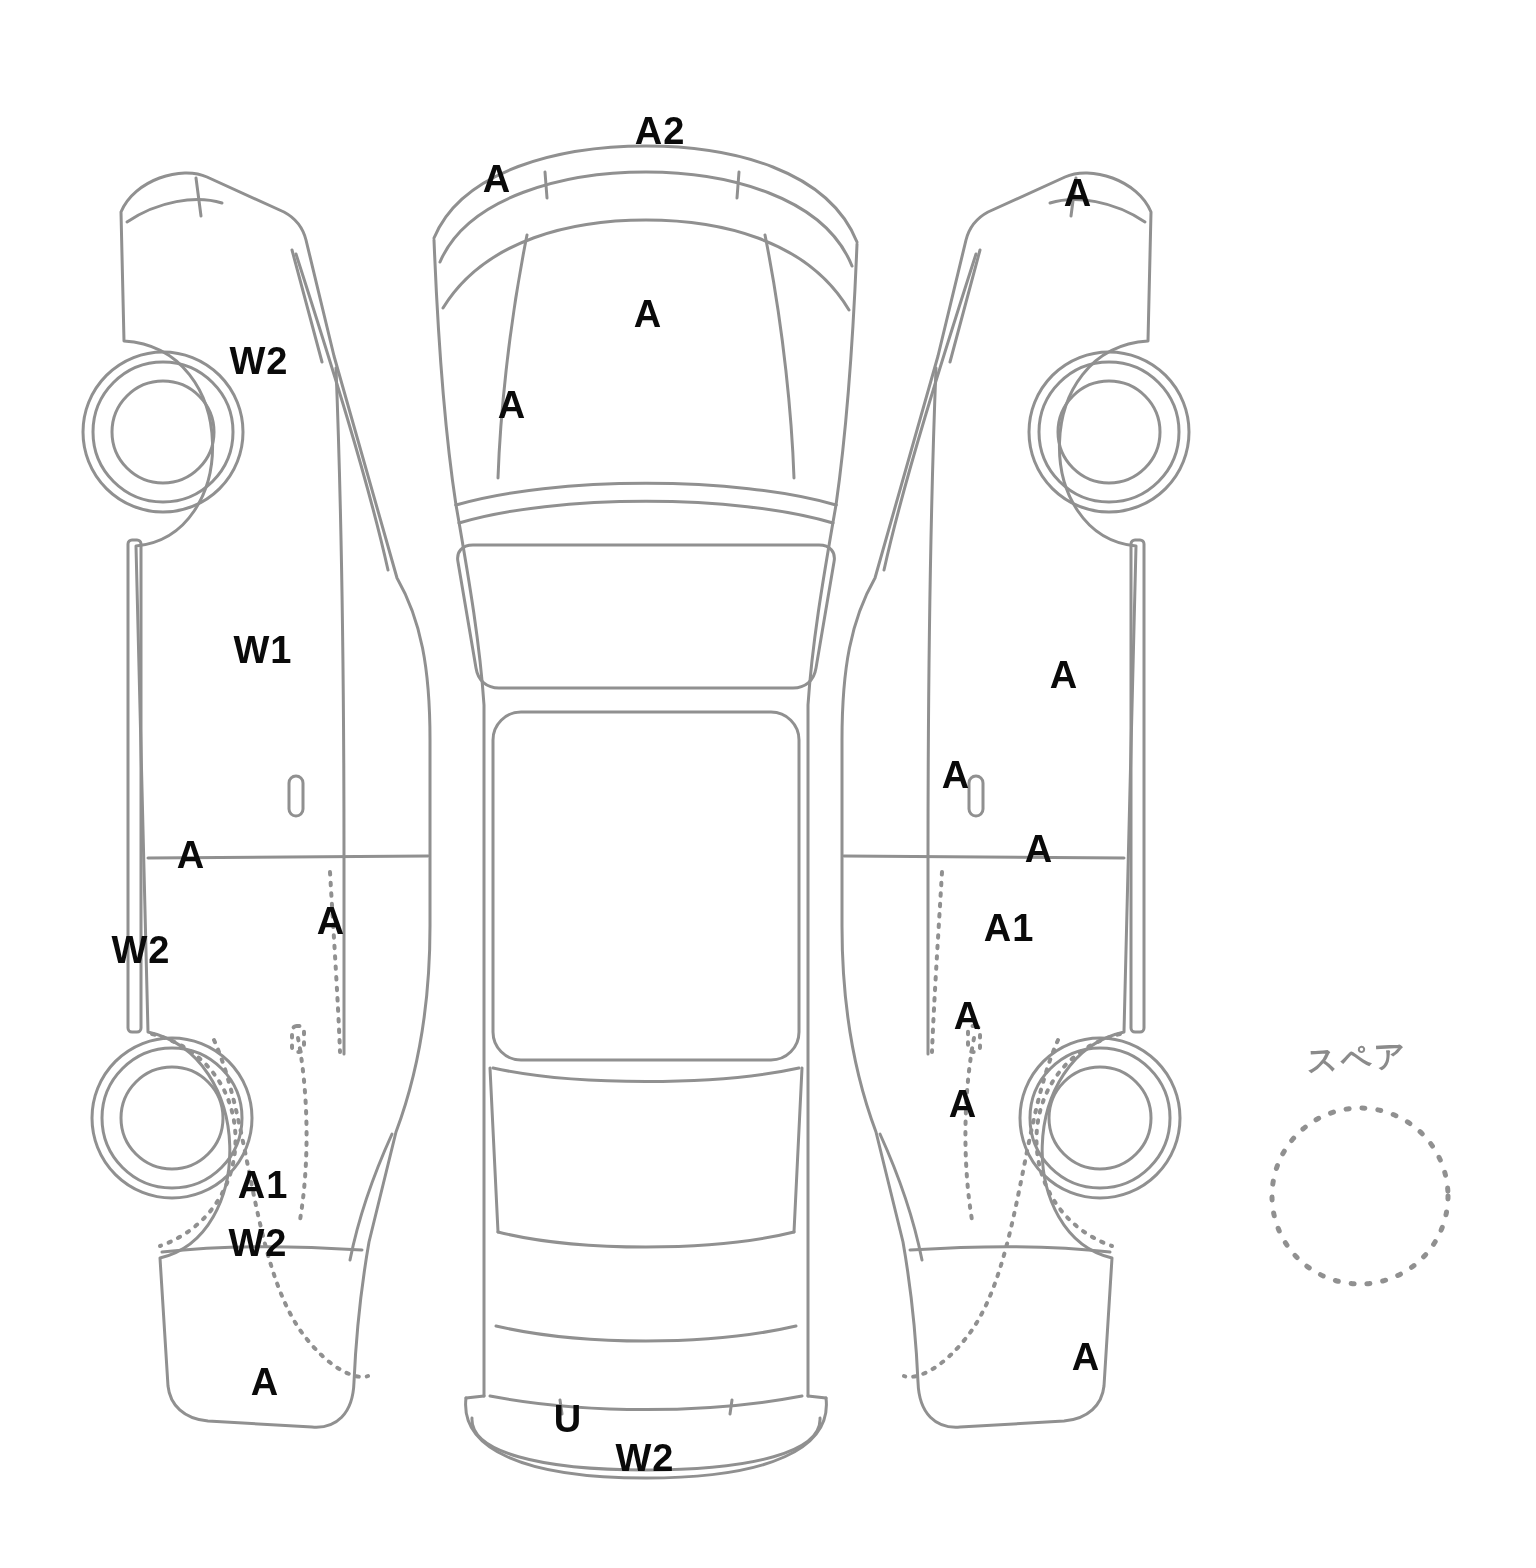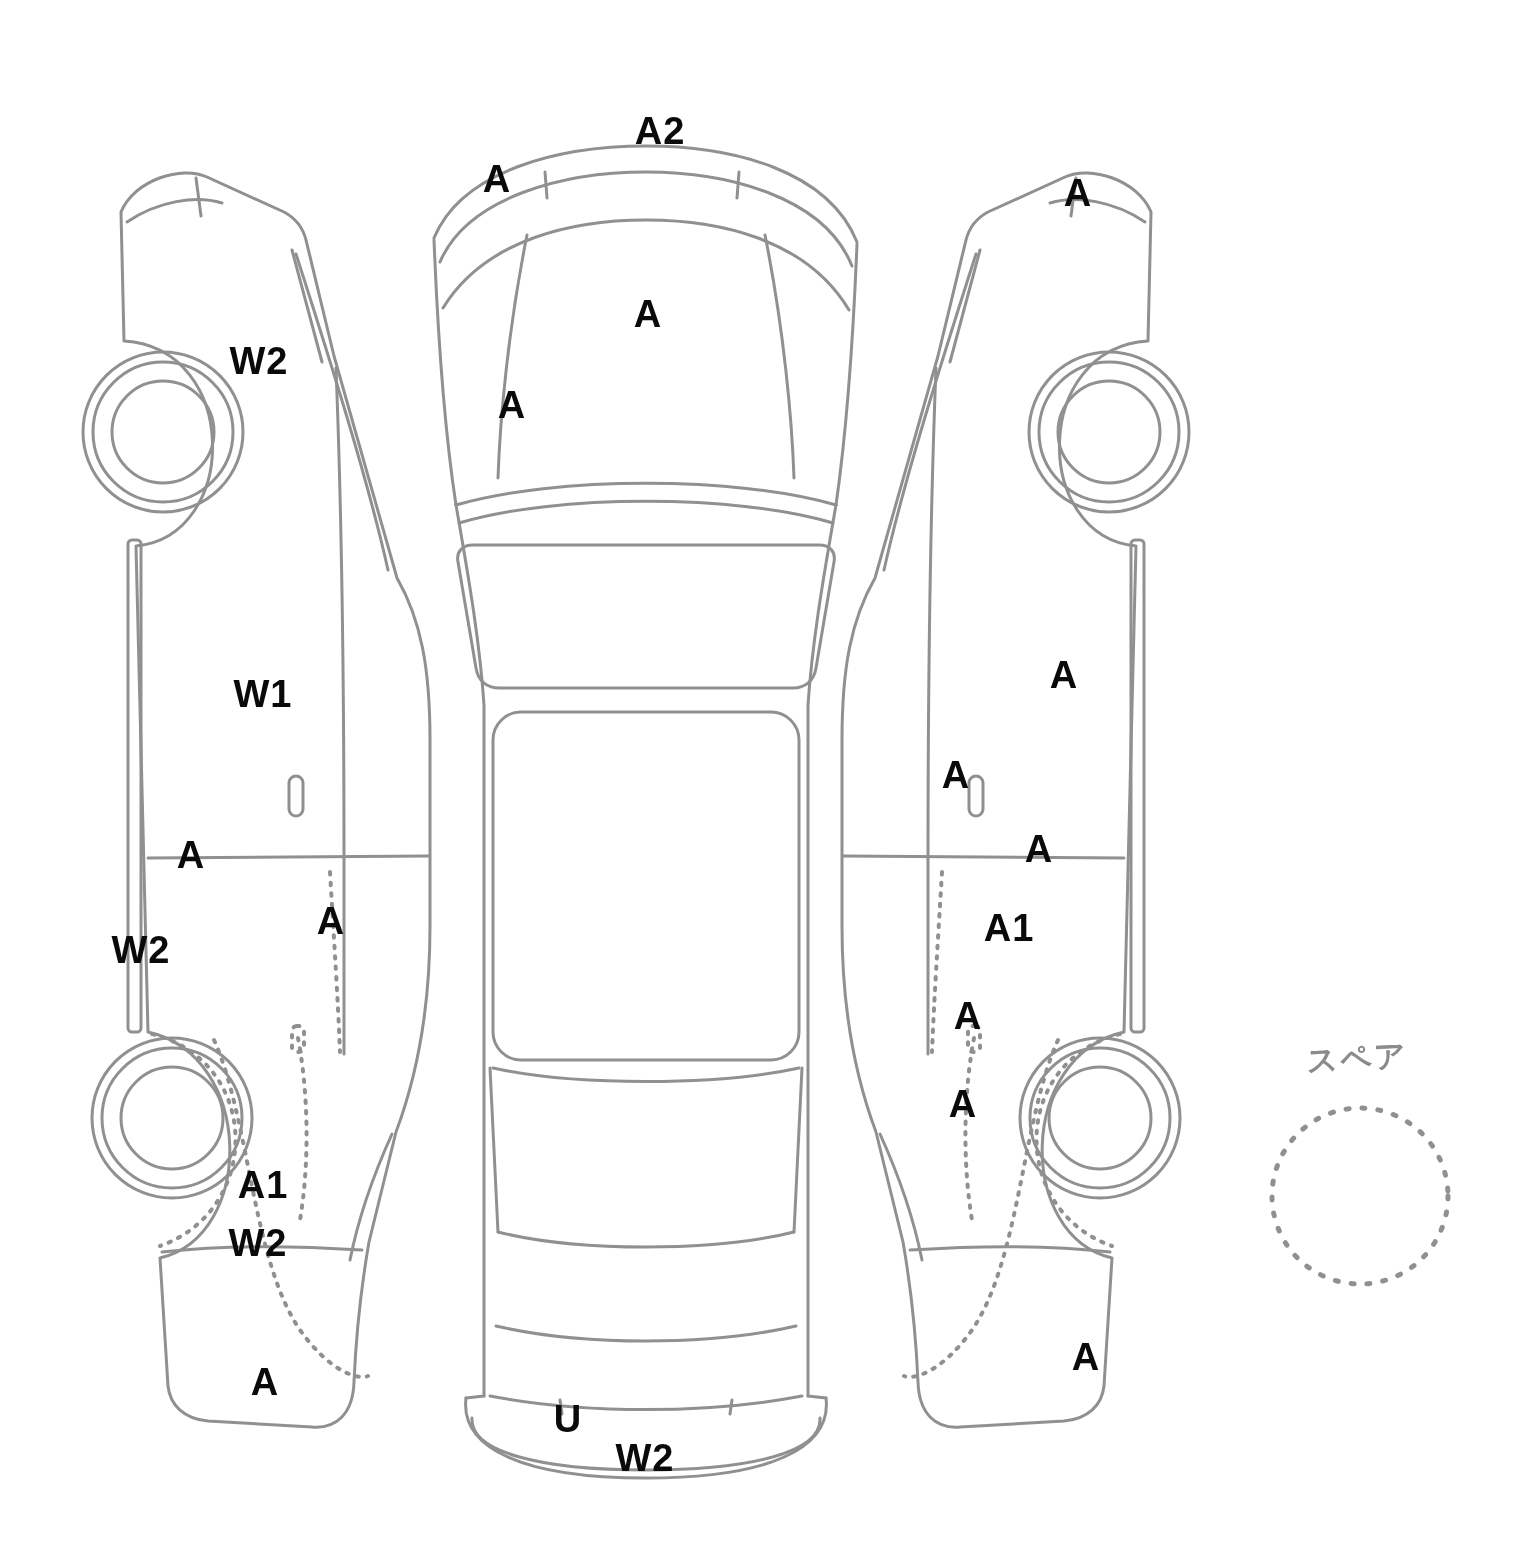--- a/index.html
+++ b/index.html
@@ -159,21 +159,21 @@
     </g>
   </svg>
 
   <div>
     <span class="mark" style="left: 660px; top: 131px;">A2</span>
     <span class="mark" style="left: 497px; top: 179px;">A</span>
     <span class="mark" style="left: 1078px; top: 193px;">A</span>
     <span class="mark" style="left: 648px; top: 314px;">A</span>
     <span class="mark" style="left: 259px; top: 361px;">W2</span>
     <span class="mark" style="left: 512px; top: 405px;">A</span>
-    <span class="mark" style="left: 263px; top: 694px;">W1</span>
+    <span class="mark" style="left: 263px; top: 650px;">W1</span>
     <span class="mark" style="left: 1064px; top: 675px;">A</span>
     <span class="mark" style="left: 956px; top: 775px;">A</span>
     <span class="mark" style="left: 191px; top: 855px;">A</span>
     <span class="mark" style="left: 1039px; top: 849px;">A</span>
     <span class="mark" style="left: 331px; top: 921px;">A</span>
     <span class="mark" style="left: 1009px; top: 928px;">A1</span>
     <span class="mark" style="left: 141px; top: 950px;">W2</span>
     <span class="mark" style="left: 968px; top: 1016px;">A</span>
     <span class="mark" style="left: 963px; top: 1104px;">A</span>
     <span class="mark" style="left: 263px; top: 1185px;">A1</span>

